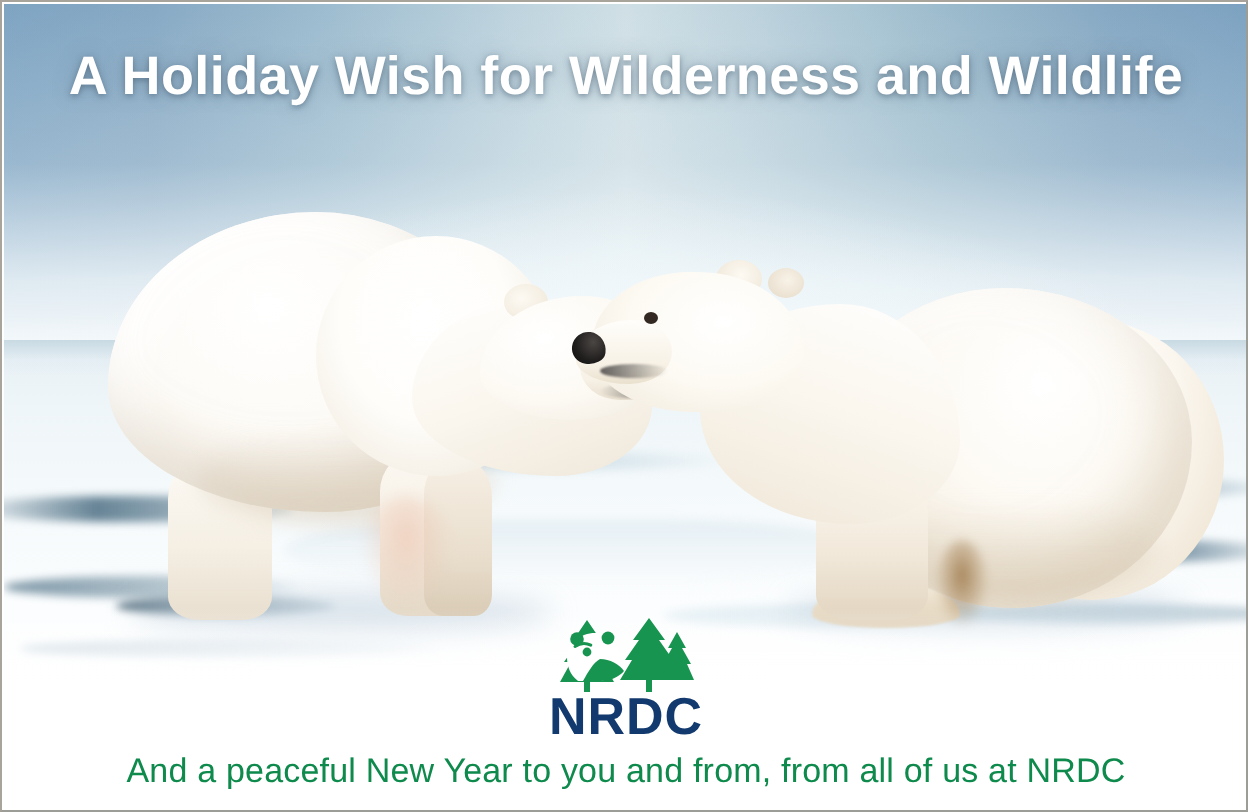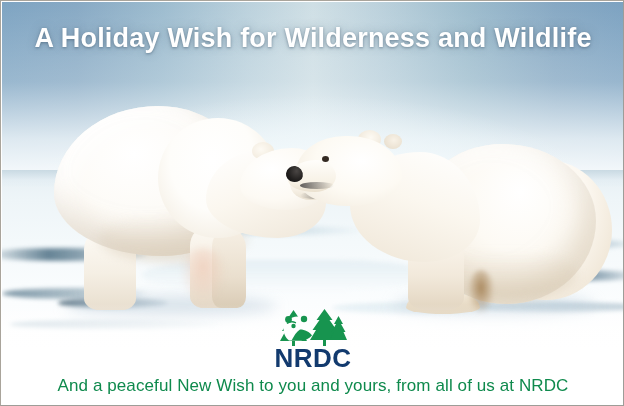--- a/index.html
+++ b/index.html
@@ -456,16 +456,16 @@
 
         <circle cx="14.5" cy="19" r="2.2" fill="#17944f"></circle>
 
         <path d="M8.5 16.2 C11 14.6 14 14.4 16.4 15.6" stroke="#17944f" stroke-width="1.5" fill="none" stroke-linecap="round"></path>
       </g>
     </svg>
     <span id="logo-wordmark">NRDC</span>
   </div>
 
   <div id="footer-band">
-    <span id="footer-text">And a peaceful New Wish to you and yours, from all of us at NRDC</span>
+    <span id="footer-text">And a peaceful New Year to you and from, from all of us at NRDC</span>
   </div>
 
 </div>
 
 </body></html>

